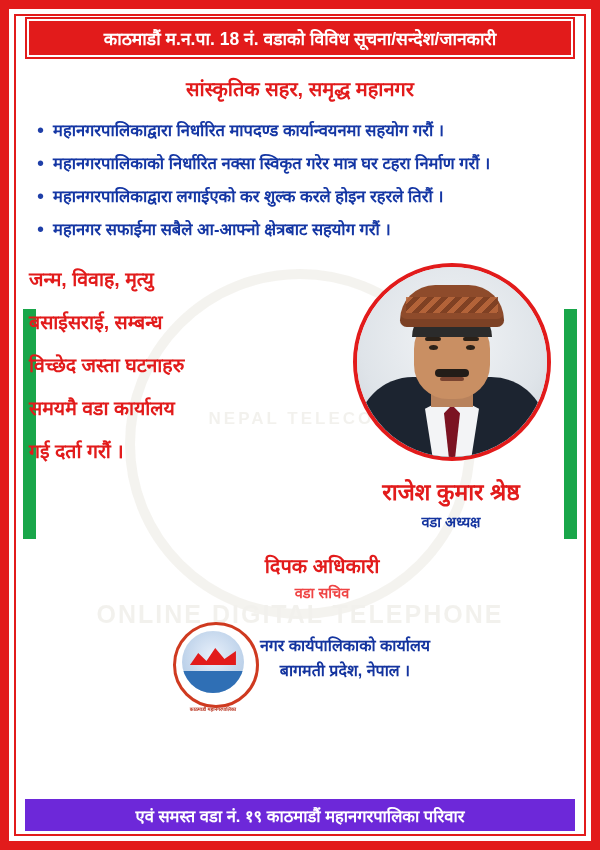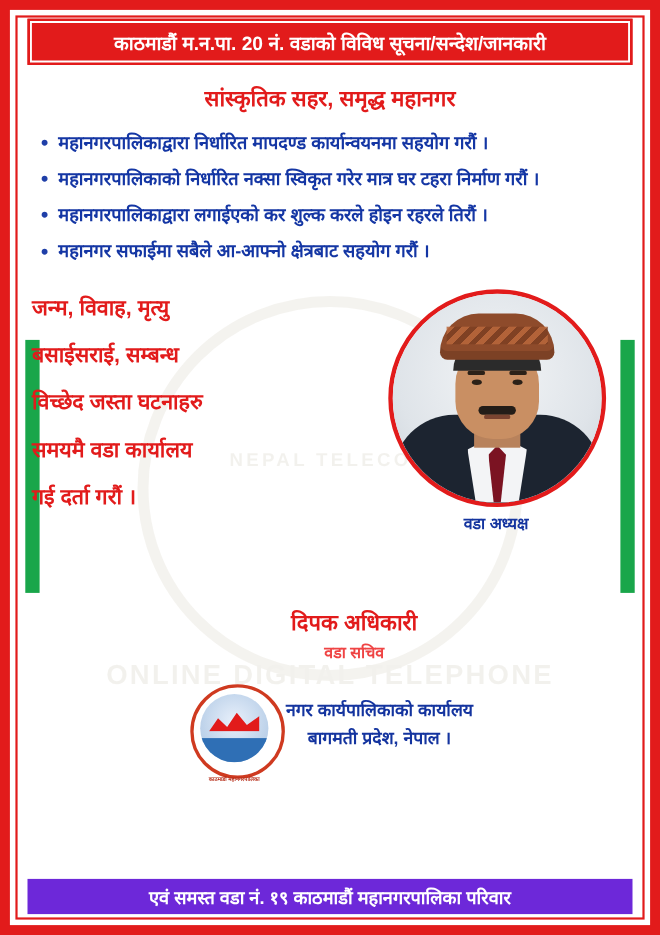--- a/index.html
+++ b/index.html
@@ -461,21 +461,21 @@
   <div class="watermark">
     <div class="wm-circle"></div>
     <div class="wm-mid">NEPAL TELECOM</div>
     <div class="wm-text">ONLINE DIGITAL TELEPHONE</div>
   </div>
 
   <div class="green-bar green-left"></div>
   <div class="green-bar green-right"></div>
 
   <div class="header-banner">
-    <span>काठमाडौं म.न.पा. 20 नं. वडाको विविध सूचना/सन्देश/जानकारी</span>
+    <span>काठमाडौं म.न.पा. 18 नं. वडाको विविध सूचना/सन्देश/जानकारी</span>
   </div>
 
   <div class="subtitle">सांस्कृतिक सहर, समृद्ध महानगर</div>
 
   <div class="bullets">
     <div class="bullet-row">
       <span class="bullet-dot">•</span>
       <span class="bullet-text">महानगरपालिकाद्वारा निर्धारित मापदण्ड कार्यान्वयनमा सहयोग गरौं ।</span>
     </div>
     <div class="bullet-row">
@@ -511,20 +511,21 @@
         <div class="p-face"></div>
         <div class="p-hair"></div>
         <div class="p-cap"></div>
         <div class="p-brow l"></div>
         <div class="p-brow r"></div>
         <div class="p-eye l"></div>
         <div class="p-eye r"></div>
         <div class="p-mustache"></div>
         <div class="p-mouth"></div>
       </div>
+      <div class="chair-name">राजेश कुमार श्रेष्ठ</div>
       <div class="chair-role">वडा अध्यक्ष</div>
     </div>
   </div>
 
   <div class="secretary">
     <div class="sec-name">दिपक अधिकारी</div>
     <div class="sec-role">वडा सचिव</div>
   </div>
 
   <div class="footer">

